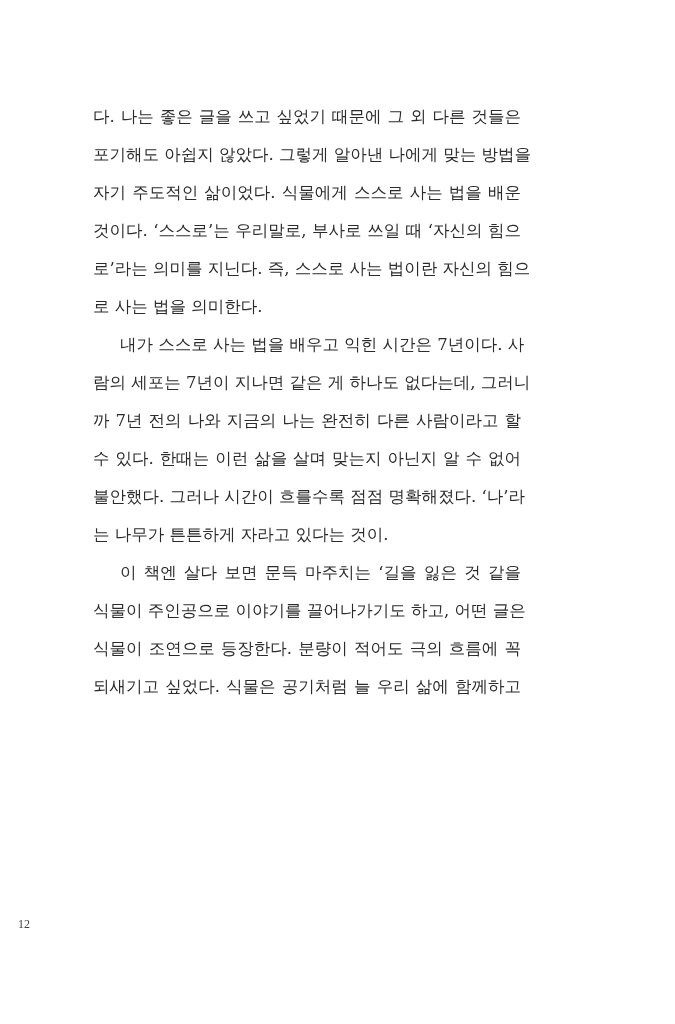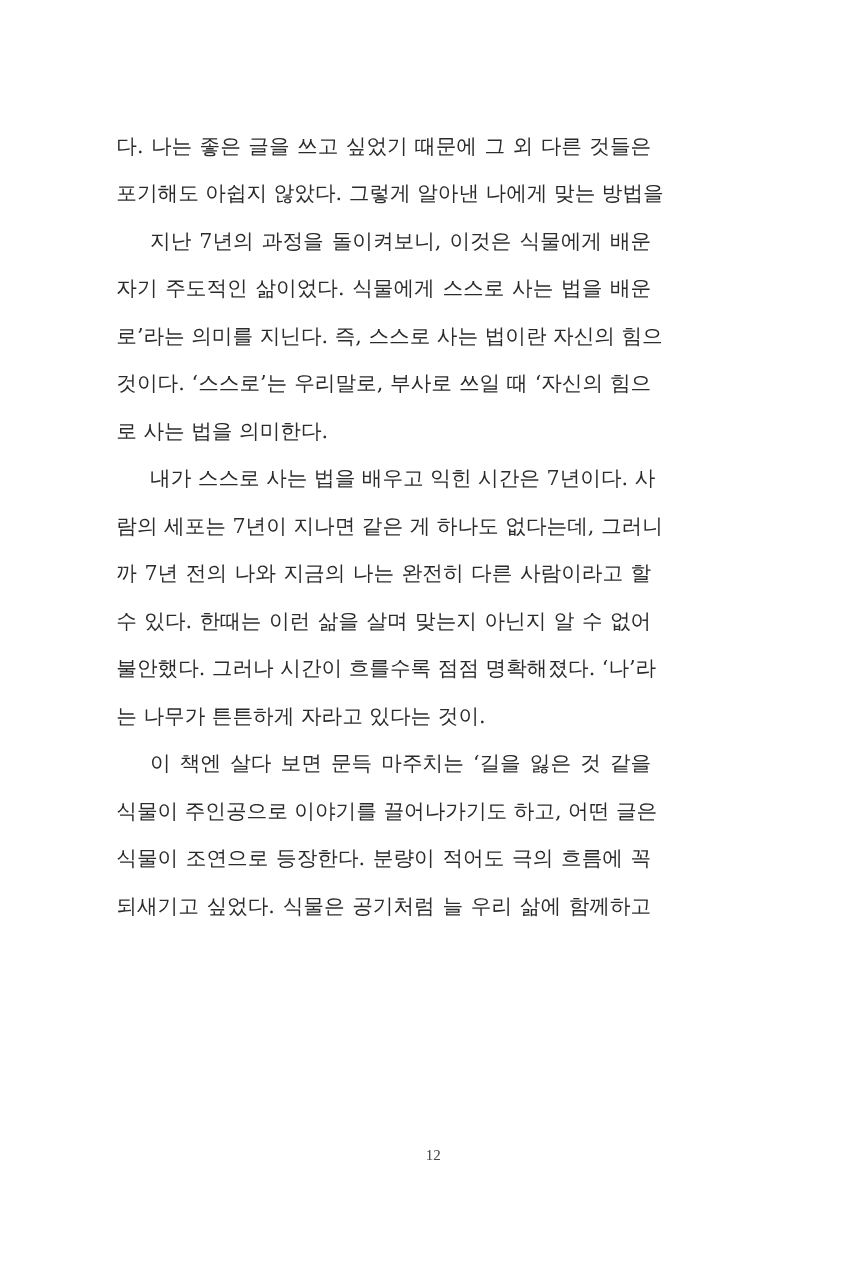--- a/index.html
+++ b/index.html
@@ -41,44 +41,43 @@
       text-align-last: left;
     }
     .line.indent {
       padding-left: 27px;
     }
     .page-number {
       position: absolute;
       left: 0;
       width: 675px;
       top: 917px;
-      text-align: center;
+      text-align: left;
       font-size: 12px;
       color: #444444;
       font-family: "Liberation Serif", serif;
       padding-left: 18px;
       box-sizing: border-box;
     }
   </style>
 </head>
 <body>
 
 <div class="page">
   <div class="text-block">
 
     <div class="paragraph">
       <div class="line">다. 나는 좋은 글을 쓰고 싶었기 때문에 그 외 다른 것들은</div>
       <div class="line">포기해도 아쉽지 않았다. 그렇게 알아낸 나에게 맞는 방법을</div>
     </div>
 
     <div class="paragraph">
-      <div class="line indent">지난 7년의 과정을 돌이켜보니, 이것은 식물에게 배운</div>
       <div class="line">자기 주도적인 삶이었다. 식물에게 스스로 사는 법을 배운</div>
+      <div class="line">것이다. ‘스스로’는 우리말로, 부사로 쓰일 때 ‘자신의 힘으</div>
       <div class="line">로’라는 의미를 지닌다. 즉, 스스로 사는 법이란 자신의 힘으</div>
-      <div class="line">것이다. ‘스스로’는 우리말로, 부사로 쓰일 때 ‘자신의 힘으</div>
       <div class="line last">로 사는 법을 의미한다.</div>
     </div>
 
     <div class="paragraph">
       <div class="line indent">내가 스스로 사는 법을 배우고 익힌 시간은 7년이다. 사</div>
       <div class="line">람의 세포는 7년이 지나면 같은 게 하나도 없다는데, 그러니</div>
       <div class="line">까 7년 전의 나와 지금의 나는 완전히 다른 사람이라고 할</div>
       <div class="line">수 있다. 한때는 이런 삶을 살며 맞는지 아닌지 알 수 없어</div>
       <div class="line">불안했다. 그러나 시간이 흐를수록 점점 명확해졌다. ‘나’라</div>
       <div class="line last">는 나무가 튼튼하게 자라고 있다는 것이.</div>

